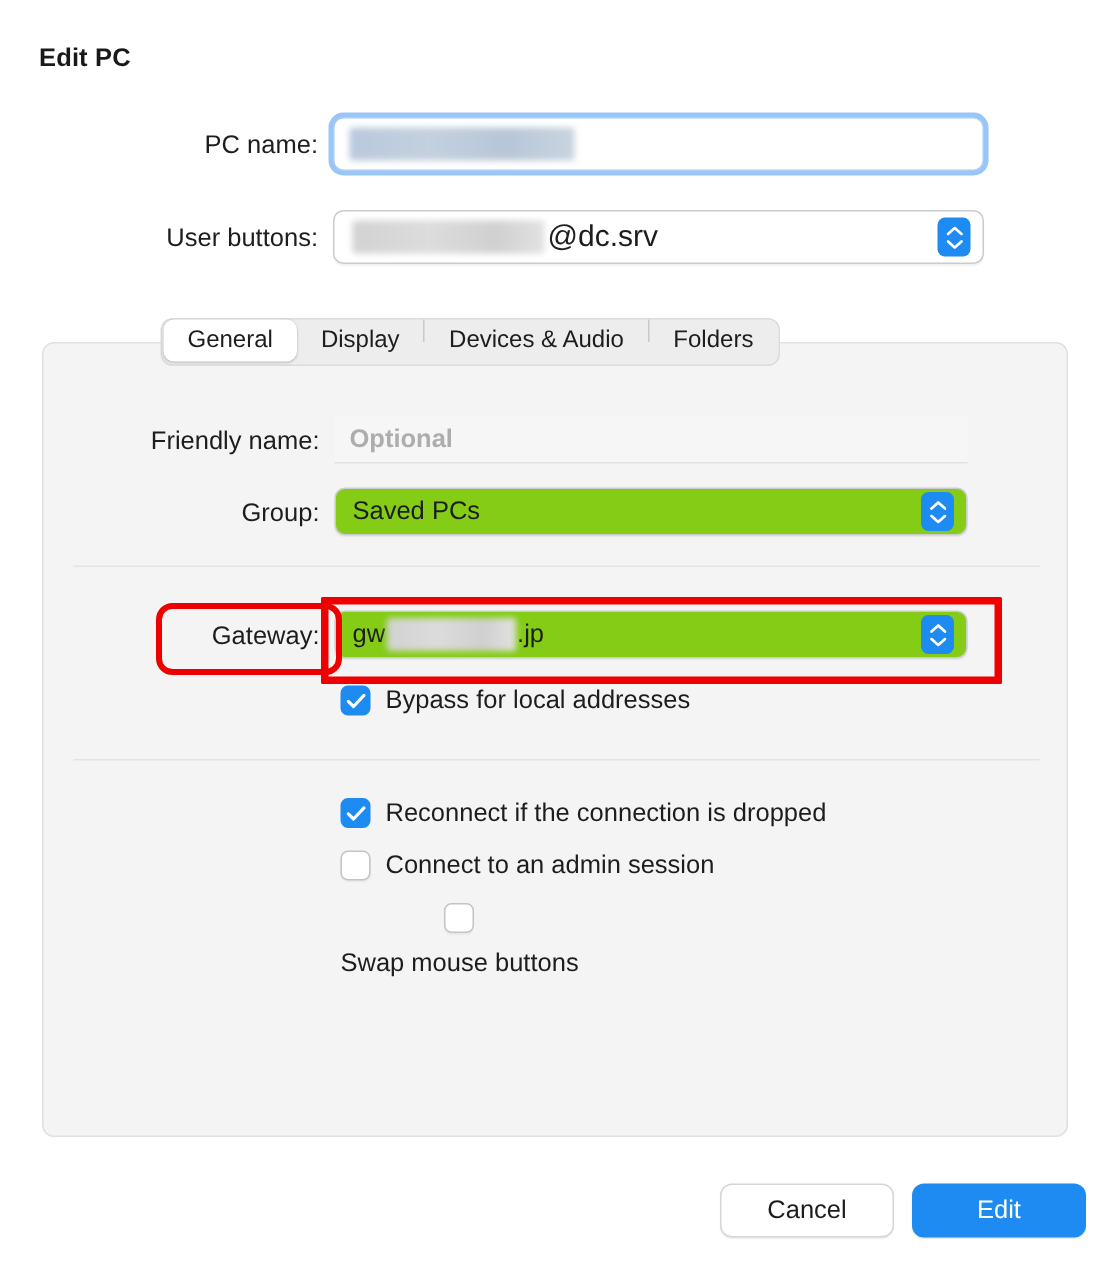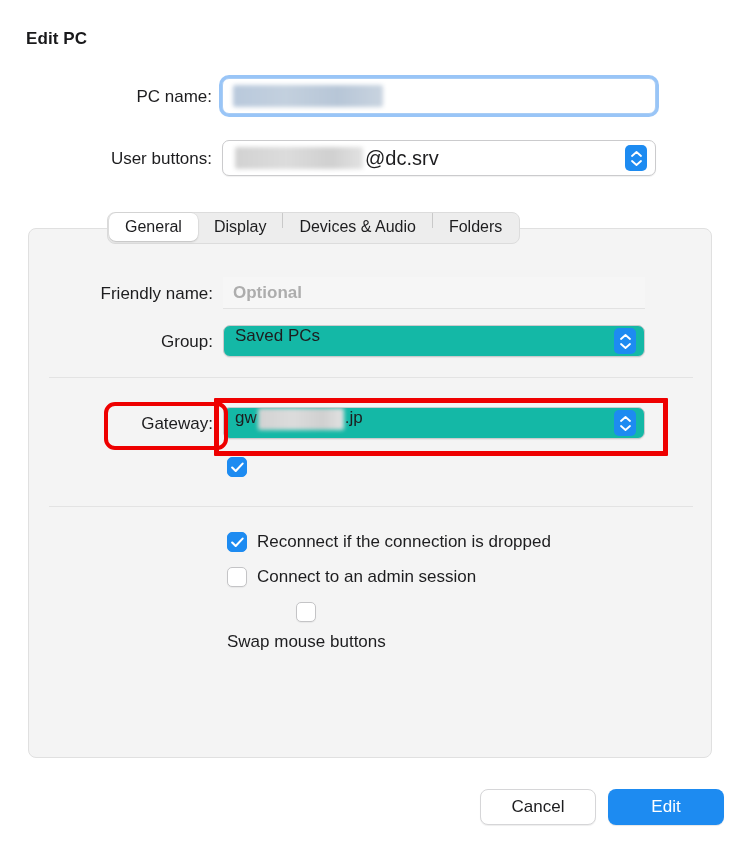--- a/index.html
+++ b/index.html
@@ -221,26 +221,26 @@
     padding-left: 10px;
     font-size: 17px;
     color: #adadad;
     font-weight: bold;
   }
   .panel-popup {
     position: relative;
     box-sizing: border-box;
     width: 100%;
     height: 32px;
-    background: #14b8a6;
+    background: #84cc16;
     border: 1px solid #cbcbcd;
     border-radius: 7px;
     box-shadow: 0 1px 1px rgba(0,0,0,0.06);
     display: flex;
-    align-items: flex-start;
+    align-items: center;
     padding-left: 11px;
     font-size: 17px;
     color: #1d1d1f;
     overflow: hidden;
   }
   .separator {
     position: absolute;
     left: 20px;
     width: 644px;
     height: 1px;
@@ -423,20 +423,21 @@
           </div>
         </div>
       </div>
 
       <div class="check-row" style="left:198px; top:228px;">
         <span class="checkbox on">
           <svg width="13" height="11" viewBox="0 0 13 11">
             <path d="M1.2 5.6 L4.7 9 L11.6 1.6" fill="none" stroke="#ffffff" stroke-width="2.1" stroke-linecap="round" stroke-linejoin="round"></path>
           </svg>
         </span>
+        <span>Bypass for local addresses</span>
       </div>
 
       <div class="separator" style="top:277px;"></div>
 
       <div class="check-row" style="left:198px; top:303px;">
         <span class="checkbox on">
           <svg width="13" height="11" viewBox="0 0 13 11">
             <path d="M1.2 5.6 L4.7 9 L11.6 1.6" fill="none" stroke="#ffffff" stroke-width="2.1" stroke-linecap="round" stroke-linejoin="round"></path>
           </svg>
         </span>

